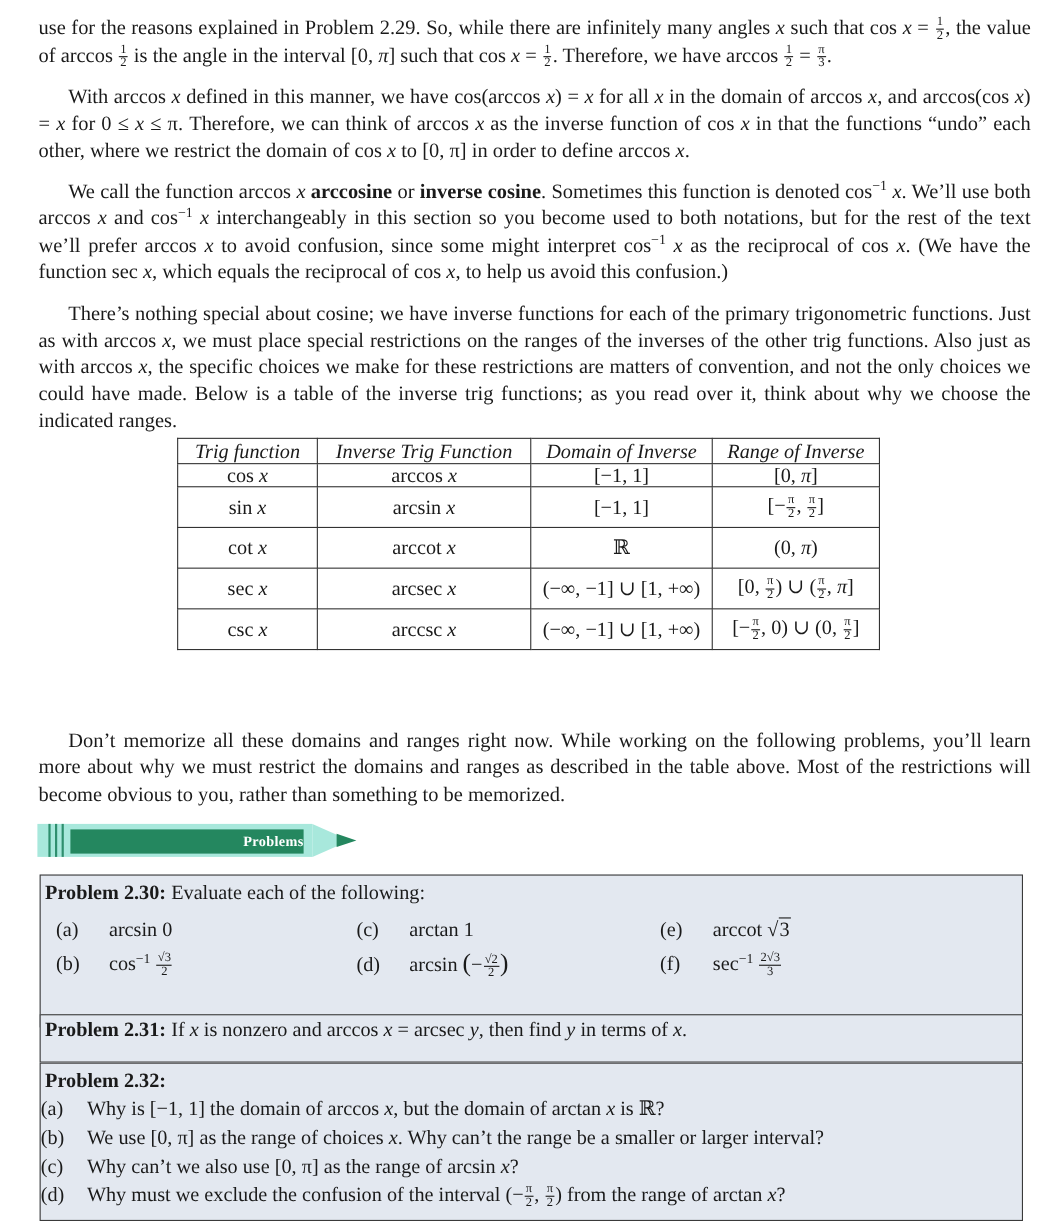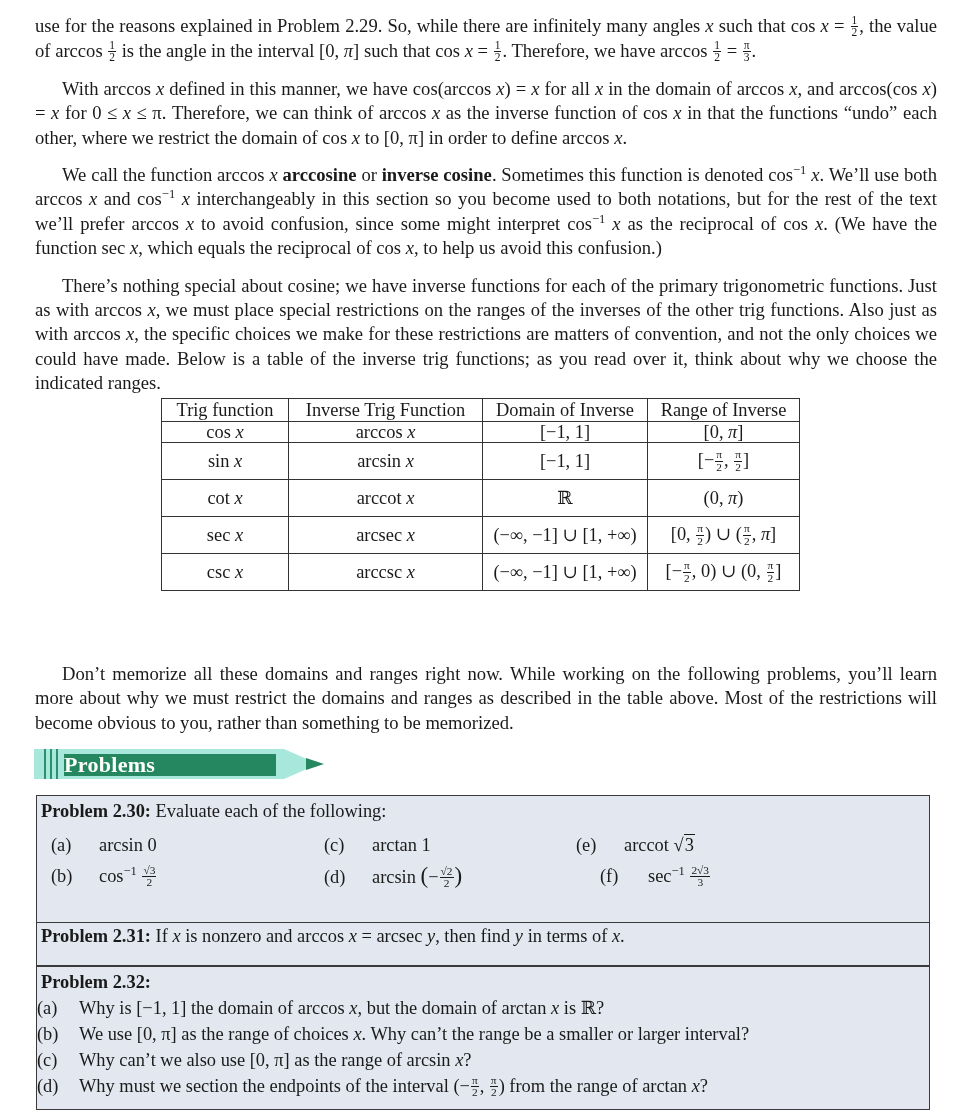--- a/index.html
+++ b/index.html
@@ -30,21 +30,21 @@
 
   
   table.inv {
     position: absolute; left: 161px; top: 398px;
     border-collapse: collapse; font-size: 18.4px;
   }
   table.inv th, table.inv td {
     border: 1px solid #333; text-align: center; padding: 0 6px;
     font-weight: normal;
   }
-  table.inv th { height: 22px; line-height: 20px; }
+  table.inv th { height: 22px; line-height: 20px; font-style: italic; }
   table.inv tr.first td { height: 20px; line-height: 18px; }
   table.inv td { height: 36px; }
   table.inv .c1 { width: 114px; }
   table.inv .c2 { width: 181px; }
   table.inv .c3 { width: 152px; }
   table.inv .c4 { width: 139px; }
 
   
   .banner { position: absolute; left: 34px; top: 746px; width: 300px; height: 36px; }
   .pencil-body {
@@ -61,22 +61,22 @@
     border-top: 15px solid transparent; border-bottom: 15px solid transparent;
     border-left: 34px solid #a8e8dc;
   }
   .pencil-tip {
     position: absolute; left: 272px; top: 12px; width: 0; height: 0;
     border-top: 6px solid transparent; border-bottom: 6px solid transparent;
     border-left: 18px solid #24875f;
   }
   .banner-text {
     position: absolute; left: 30px; top: 8px; width: 212px; height: 22px;
-    color: #ffffff; font-weight: bold; font-size: 22px; line-height: 22px;
-    text-align: left; letter-spacing: 0.3px;
+    color: #ffffff; font-weight: bold; font-size: 13px; line-height: 22px;
+    text-align: right; letter-spacing: 0.3px;
   }
 
   
   .pbox {
     position: absolute; left: 36px; width: 894px;
     border: 1.5px solid #3a3a3a;
     background: #e3e8f0;
     box-sizing: border-box;
     font-size: 18.4px;
   }
@@ -176,21 +176,21 @@
   </div>
   <div class="eval-item" style="left:14px; top:68px;">
     <span class="lbl">(b)</span><span>cos</span><sup>−1</sup> <span class="frac"><span class="num">√3</span><span>2</span></span>
   </div>
   <div class="eval-item" style="left:287px; top:37px;">
     <span class="lbl">(c)</span><span>arctan 1</span>
   </div>
   <div class="eval-item" style="left:287px; top:68px;">
     <span class="lbl">(d)</span><span>arcsin</span> <span style="font-size:1.25em;">(</span><span>−</span><span class="frac"><span class="num">√2</span><span>2</span></span><span style="font-size:1.25em;">)</span>
   </div>
-  <div class="eval-item" style="left:539px; top:37px;">
+  <div class="eval-item" style="left:563px; top:37px;">
     <span class="lbl">(e)</span><span>arccot</span> <span class="sqrt"><span>√</span><span class="rad">3</span></span>
   </div>
   <div class="eval-item" style="left:563px; top:68px;">
     <span class="lbl">(f)</span><span>sec</span><sup>−1</sup> <span class="frac"><span class="num">2√3</span><span>3</span></span>
   </div>
 </div>
 
 <div class="pbox" id="p231">
   <div class="ptitle"><b>Problem 2.31:</b> <span>If</span> <i>x</i> <span>is nonzero and arccos</span> <i>x</i> <span>= arcsec</span> <i>y</i><span>, then find</span> <i>y</i> <span>in terms of</span> <i>x</i><span>.</span></div>
 </div>
@@ -200,15 +200,15 @@
   <div class="sub-item">
     <span class="lbl">(a)</span><span>Why is [−1, 1] the domain of arccos</span> <i>x</i><span>, but the domain of arctan</span> <i>x</i><span> is ℝ?</span>
   </div>
   <div class="sub-item">
     <span class="lbl">(b)</span><span>We use [0, π] as the range of choices</span> <i>x</i><span>. Why can’t the range be a smaller or larger interval?</span>
   </div>
   <div class="sub-item">
     <span class="lbl">(c)</span><span>Why can’t we also use [0, π] as the range of arcsin</span> <i>x</i><span>?</span>
   </div>
   <div class="sub-item">
-    <span class="lbl">(d)</span><span>Why must we section the endpoints of the interval</span> <span>(</span><span>−</span><span class="frac"><span class="num">π</span><span>2</span></span><span>, </span><span class="frac"><span class="num">π</span><span>2</span></span><span>)</span> <span>from the range of arctan</span> <i>x</i><span>?</span>
+    <span class="lbl">(d)</span><span>Why must we exclude the confusion of the interval</span> <span>(</span><span>−</span><span class="frac"><span class="num">π</span><span>2</span></span><span>, </span><span class="frac"><span class="num">π</span><span>2</span></span><span>)</span> <span>from the range of arctan</span> <i>x</i><span>?</span>
   </div>
 </div>
 
 </body></html>

